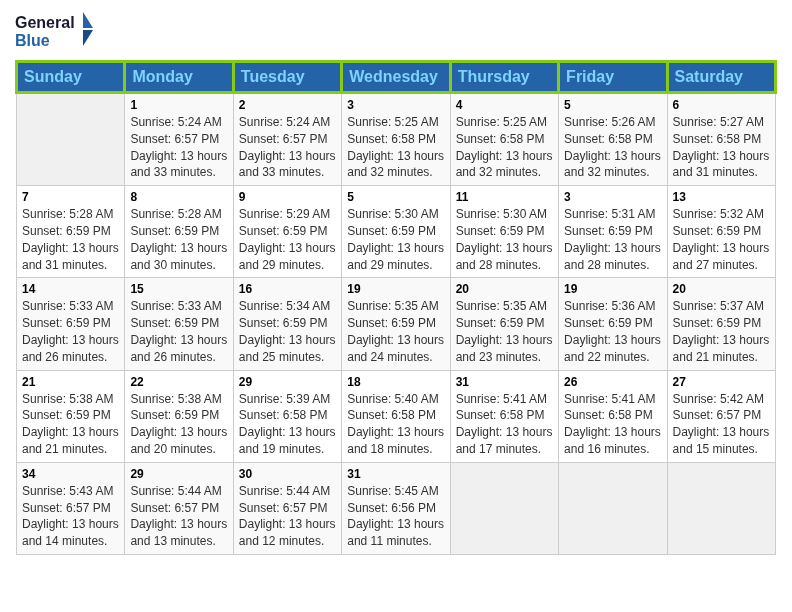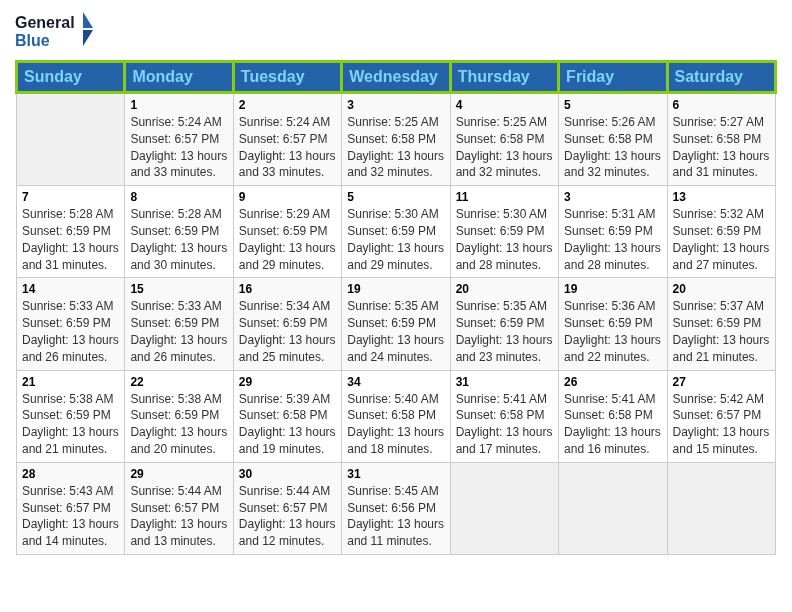--- a/index.html
+++ b/index.html
@@ -201,39 +201,39 @@
         </td>
         <td>
           <span class="day-num">22</span>
           <div class="day-info">Sunrise: 5:38 AM<br>Sunset: 6:59 PM<br>Daylight: 13 hours and 20 minutes.</div>
         </td>
         <td>
           <span class="day-num">29</span>
           <div class="day-info">Sunrise: 5:39 AM<br>Sunset: 6:58 PM<br>Daylight: 13 hours and 19 minutes.</div>
         </td>
         <td>
-          <span class="day-num">34</span>
+          <span class="day-num">18</span>
           <div class="day-info">Sunrise: 5:40 AM<br>Sunset: 6:58 PM<br>Daylight: 13 hours and 18 minutes.</div>
         </td>
         <td>
           <span class="day-num">31</span>
           <div class="day-info">Sunrise: 5:41 AM<br>Sunset: 6:58 PM<br>Daylight: 13 hours and 17 minutes.</div>
         </td>
         <td>
           <span class="day-num">26</span>
           <div class="day-info">Sunrise: 5:41 AM<br>Sunset: 6:58 PM<br>Daylight: 13 hours and 16 minutes.</div>
         </td>
         <td>
           <span class="day-num">27</span>
           <div class="day-info">Sunrise: 5:42 AM<br>Sunset: 6:57 PM<br>Daylight: 13 hours and 15 minutes.</div>
         </td>
       </tr>
       <tr>
         <td>
-          <span class="day-num">28</span>
+          <span class="day-num">34</span>
           <div class="day-info">Sunrise: 5:43 AM<br>Sunset: 6:57 PM<br>Daylight: 13 hours and 14 minutes.</div>
         </td>
         <td>
           <span class="day-num">29</span>
           <div class="day-info">Sunrise: 5:44 AM<br>Sunset: 6:57 PM<br>Daylight: 13 hours and 13 minutes.</div>
         </td>
         <td>
           <span class="day-num">30</span>
           <div class="day-info">Sunrise: 5:44 AM<br>Sunset: 6:57 PM<br>Daylight: 13 hours and 12 minutes.</div>
         </td>

